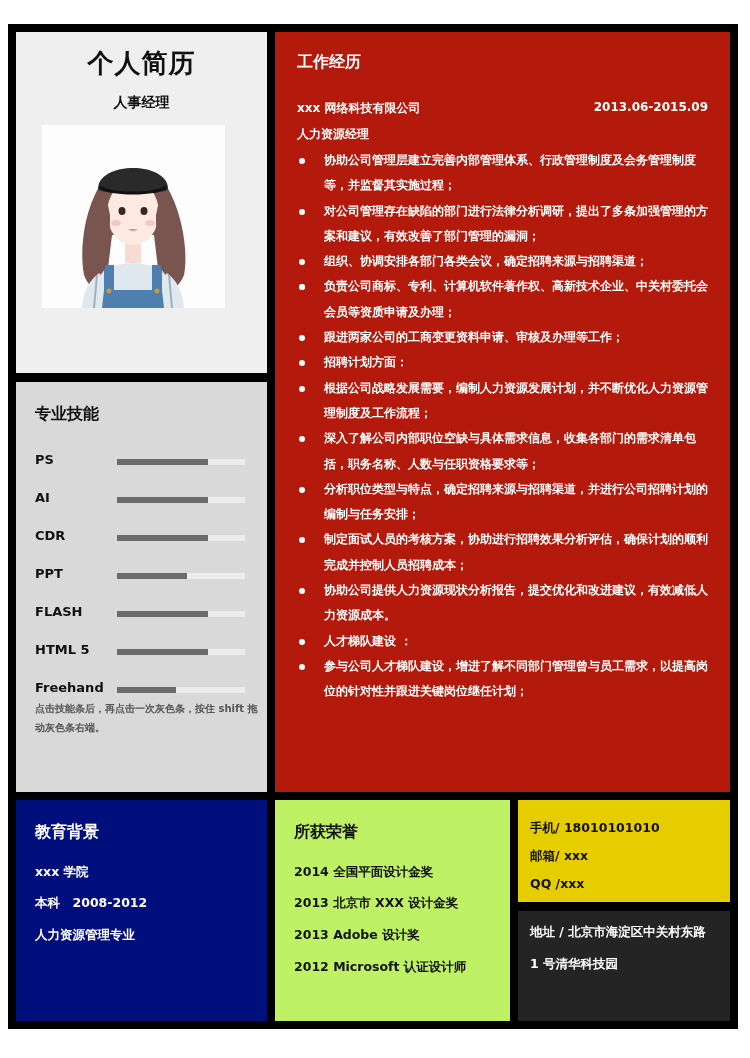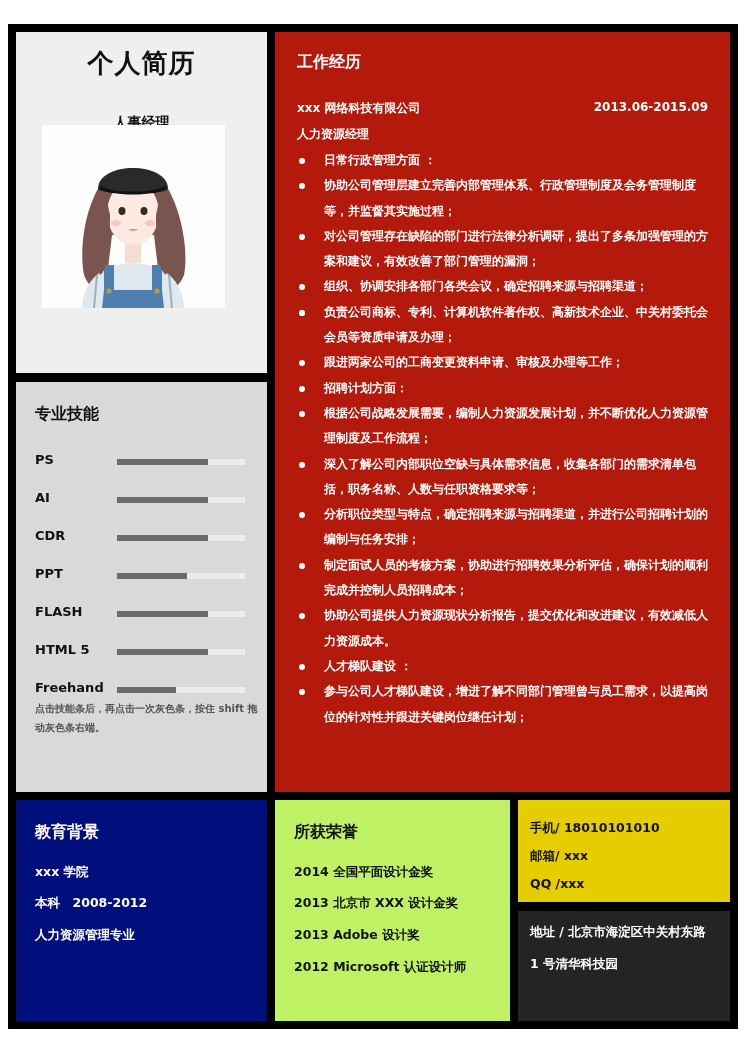--- a/index.html
+++ b/index.html
@@ -6,21 +6,21 @@
     html, body { width: 750px; height: 1058px; background: #ffffff; overflow: hidden; }
     body { position: relative; font-family: "DejaVu Sans", "Liberation Sans", sans-serif; font-weight: bold; }
 
     .frame { position: absolute; left: 8px; top: 24px; width: 730px; height: 1005px; background: #000000; }
 
     .panel { position: absolute; }
 
     
     #p-profile { left: 16px; top: 32px; width: 251px; height: 341px; background: #efefef; }
     #p-profile .title { position: absolute; left: 0; right: 0; top: 14px; text-align: center; font-size: 26px; color: #111; letter-spacing: 1px; }
-    #p-profile .subtitle { position: absolute; left: 0; right: 0; top: 62px; text-align: center; font-size: 14px; color: #111; margin-top: 20px; }
+    #p-profile .subtitle { position: absolute; left: 0; right: 0; top: 62px; text-align: center; font-size: 14px; color: #111; }
     #p-profile .avatar { position: absolute; left: 26px; top: 93px; width: 183px; height: 183px; background: #fdfdfd; overflow: hidden; }
 
     
     #p-skills { left: 16px; top: 382px; width: 251px; height: 410px; background: #d9d9d9; }
     #p-skills .heading { position: absolute; left: 19px; top: 22px; font-size: 16px; color: #111; }
     .skill { position: absolute; left: 19px; width: 220px; height: 20px; }
     .skill .name { position: absolute; left: 0; top: 0; font-size: 13px; color: #111; }
     .skill .track { position: absolute; left: 82px; top: 7px; width: 128px; height: 6px; background: #ececec; }
     .skill .fill { position: absolute; left: 0; top: 0; height: 6px; background: #6b6b6b; }
     #p-skills .hint { position: absolute; left: 19px; top: 317px; width: 225px; font-size: 10px; line-height: 19px; color: #555; }
@@ -150,21 +150,20 @@
 
   <div class="hint">点击技能条后，再点击一次灰色条，按住 shift 拖动灰色条右端。</div>
 </section>
 
 <section class="panel" id="p-work">
   <div class="heading">工作经历</div>
   <div class="company">xxx 网络科技有限公司</div>
   <div class="period">2013.06-2015.09</div>
   <div class="role">人力资源经理</div>
   <ul>
-    <li><span class="dot"></span><span>日常行政管理方面 ：</span></li>
     <li><span class="dot"></span><span>协助公司管理层建立完善内部管理体系、行政管理制度及会务管理制度等，并监督其实施过程；</span></li>
     <li><span class="dot"></span><span>对公司管理存在缺陷的部门进行法律分析调研，提出了多条加强管理的方案和建议，有效改善了部门管理的漏洞；</span></li>
     <li><span class="dot"></span><span>组织、协调安排各部门各类会议，确定招聘来源与招聘渠道；</span></li>
     <li><span class="dot"></span></li>
     <li><span class="dot"></span><span>负责公司商标、专利、计算机软件著作权、高新技术企业、中关村委托会会员等资质申请及办理；</span></li>
     <li><span class="dot"></span><span>跟进两家公司的工商变更资料申请、审核及办理等工作；</span></li>
     <li><span class="dot"></span><span>招聘计划方面：</span></li>
     <li><span class="dot"></span><span>根据公司战略发展需要，编制人力资源发展计划，并不断优化人力资源管理制度及工作流程；</span></li>
     <li><span class="dot"></span><span>深入了解公司内部职位空缺与具体需求信息，收集各部门的需求清单包括，职务名称、人数与任职资格要求等；</span></li>
     <li><span class="dot"></span><span>分析职位类型与特点，确定招聘来源与招聘渠道，并进行公司招聘计划的编制与任务安排；</span></li>

